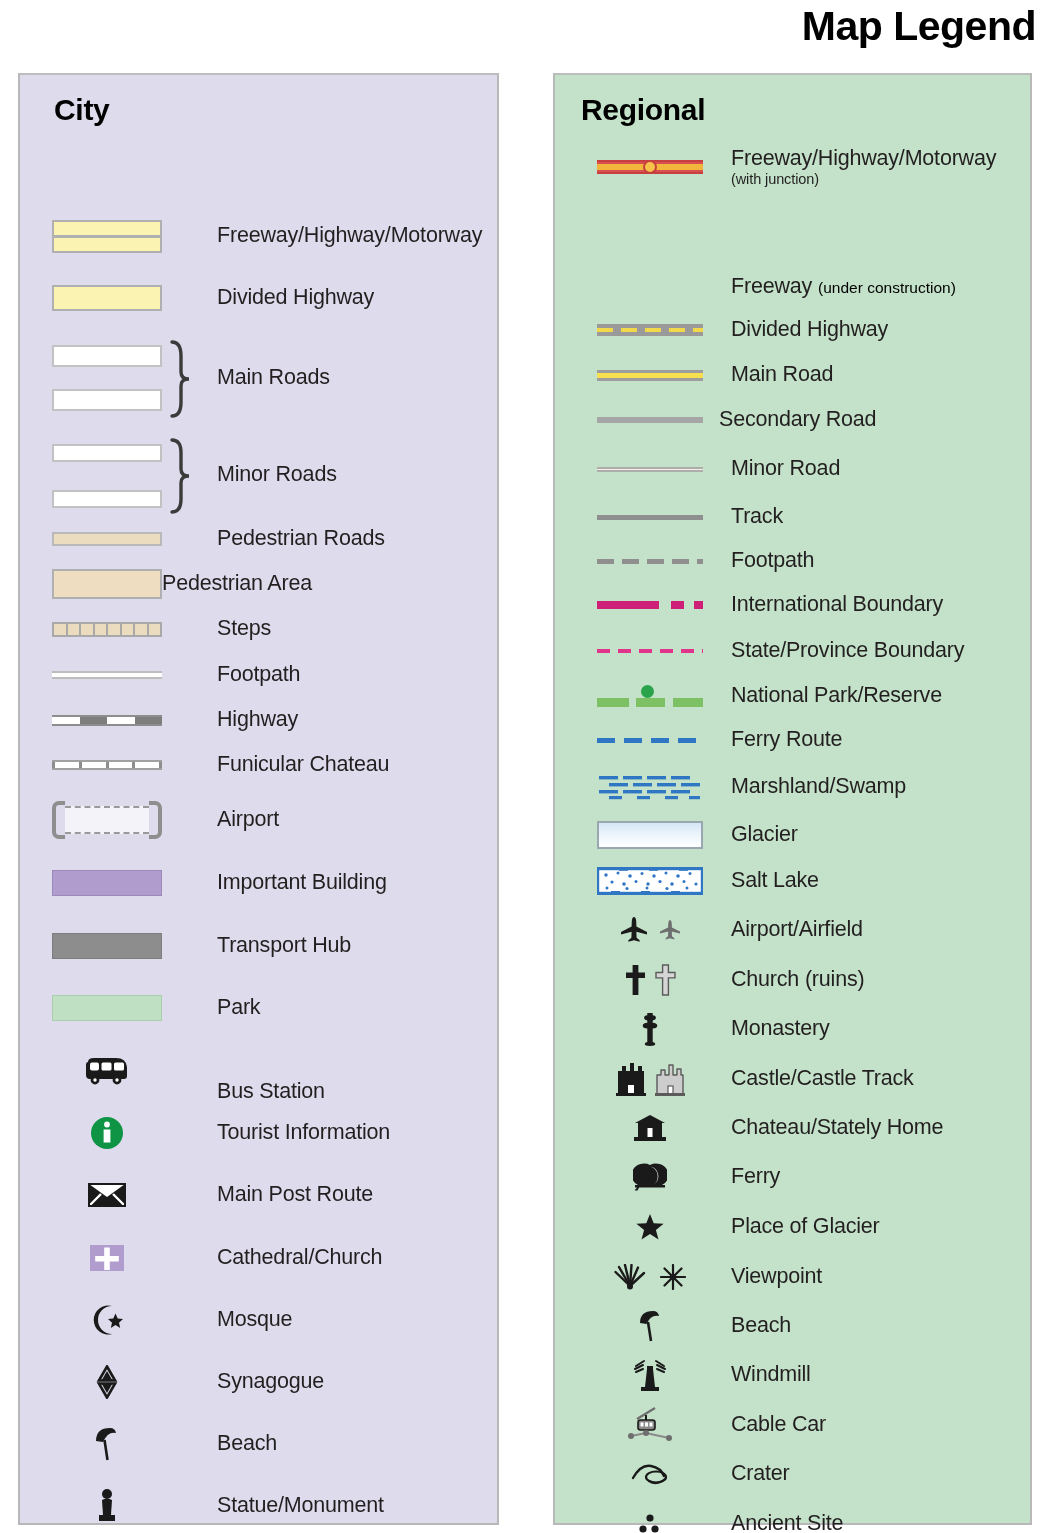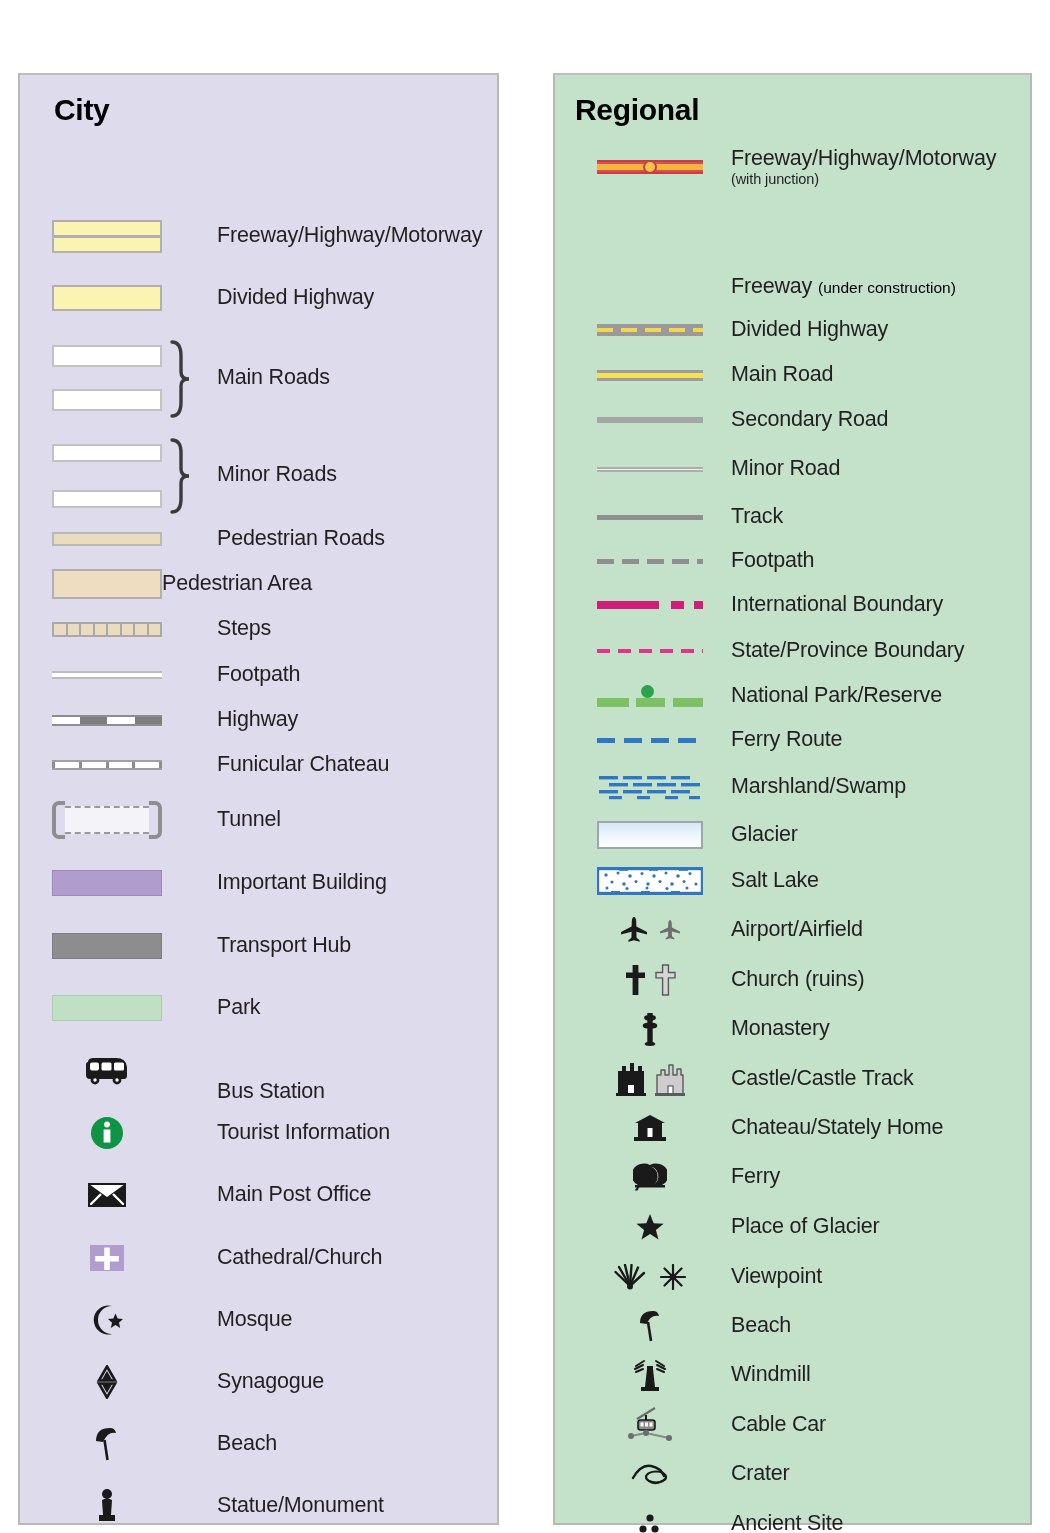--- a/index.html
+++ b/index.html
@@ -32,21 +32,21 @@
   .panel-city     { left: 18px;  width: 481px;  height: 1452px; background: #dedcec; }
   .panel-regional { left: 553px; width: 479px;  height: 1452px; background: #c3e2c9; }
 
   .panel-heading {
     font-size: 30px;
     font-weight: bold;
     color: #000;
     letter-spacing: -0.3px;
   }
   .heading-city     { position:absolute; left: 34px; top: 18px; }
-  .heading-regional { position:absolute; left: 20px; top: 18px; }
+  .heading-regional { position:absolute; left: 26px; top: 18px; }
 
   
   .row {
     position: absolute;
     display: flex;
     align-items: center;
     height: 0;
   }
   .sym {
     position: relative;
@@ -248,20 +248,21 @@
   .icon-pair { display:flex; align-items:center; gap:9px; justify-content:center; }
 
   .city-icon-wrap { width:110px; display:flex; justify-content:center; align-items:center; }
   .reg-icon-wrap  { width:106px; display:flex; justify-content:center; align-items:center; }
 </style>
 </head>
 <body>
 
 <div class="page">
 
+  <div class="map-title">Map Legend</div>
 
   <div class="panel panel-city">
     <div class="panel-heading heading-city">City</div>
 
     <div class="row" style="left:32px; top:161px;">
       <div class="sym c-sym">
           <div class="band band-freeway"></div>
         </div>
       <div class="lbl" style="margin-left:55px;">Freeway/Highway/Motorway</div>
     </div>
@@ -376,21 +377,21 @@
     </div>
 
     <div class="row" style="left:32px; top:745px;">
       <div class="sym c-sym">
         <div class="tunnel">
           <div class="brk l"></div>
             <div class="dashes"></div>
             <div class="brk r"></div>
         </div>
       </div>
-      <div class="lbl" style="margin-left:55px;">Tunnel</div>
+      <div class="lbl" style="margin-left:55px;">Airport</div>
     </div>
 
     <div class="row" style="left:32px; top:808px;">
       <div class="sym c-sym">
           <div class="block block-building"></div>
         </div>
       <div class="lbl" style="margin-left:55px;">Important Building</div>
     </div>
 
     <div class="row" style="left:32px; top:871px;">
@@ -436,21 +437,21 @@
 
     <div class="row" style="left:32px; top:1120px;">
       <div class="sym city-icon-wrap">
         <svg width="38" height="26" viewBox="0 0 38 26">
           <rect x="1" y="2" width="36" height="22" fill="#1a1a1a"></rect>
           <path d="M1 2 L19 15 L37 2 Z" fill="#fff"></path>
           <path d="M1 24 L13 12 M37 24 L25 12" stroke="#fff" stroke-width="2.4" fill="none"></path>
           <rect x="1" y="2" width="36" height="22" fill="none" stroke="#1a1a1a" stroke-width="2"></rect>
         </svg>
       </div>
-      <div class="lbl" style="margin-left:55px;">Main Post Office</div>
+      <div class="lbl" style="margin-left:55px;">Main Post Route</div>
     </div>
 
     <div class="row" style="left:32px; top:1183px;">
       <div class="sym city-icon-wrap">
         <svg width="36" height="28" viewBox="0 0 36 28">
           <rect x="1" y="1" width="34" height="26" fill="#b09ccd"></rect>
           <path d="M15.2 3.5 h5.6 v8.5 h9 v5.5 h-9 v8.5 h-5.6 v-8.5 h-9 v-5.5 h9 z" fill="#fff"></path>
         </svg>
       </div>
       <div class="lbl" style="margin-left:55px;">Cathedral/Church</div>
@@ -548,21 +549,21 @@
       <div class="sym r-sym">
           <div class="rline r-main"></div>
         </div>
       <div class="lbl" style="margin-left:28px;">Main Road</div>
     </div>
 
     <div class="row" style="left:42px; top:345px;">
       <div class="sym r-sym">
           <div class="rline r-secondary"></div>
         </div>
-      <div class="lbl" style="margin-left:28px;text-align:center;">Secondary Road</div>
+      <div class="lbl" style="margin-left:16px;text-align:center;">Secondary Road</div>
     </div>
 
     <div class="row" style="left:42px; top:394px;">
       <div class="sym r-sym">
           <div class="rline r-minor"></div>
         </div>
       <div class="lbl" style="margin-left:28px;">Minor Road</div>
     </div>
 
     <div class="row" style="left:42px; top:442px;">

